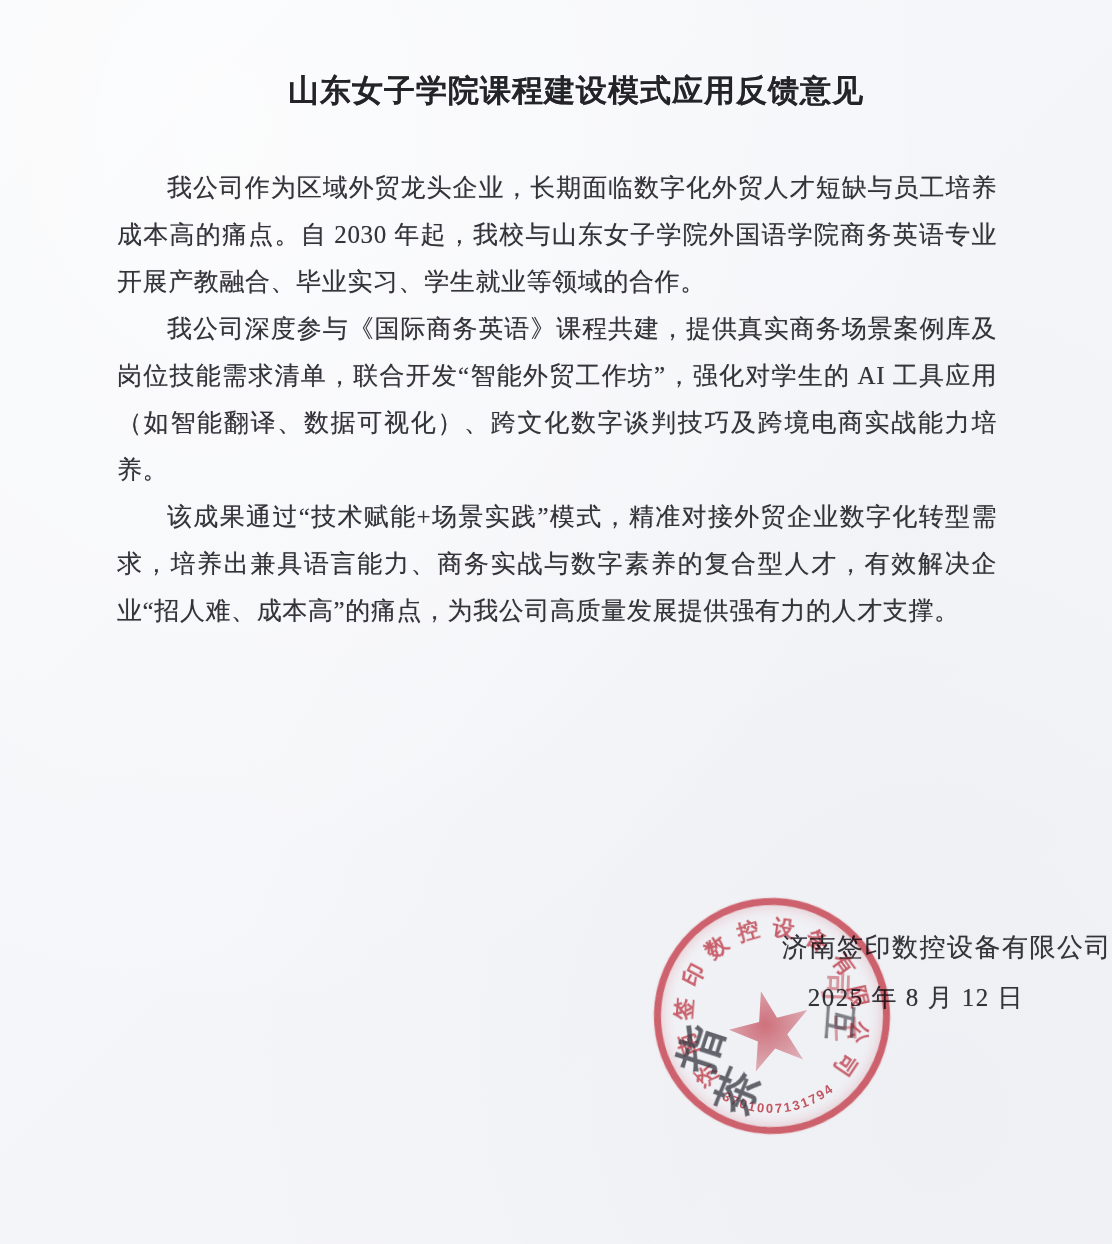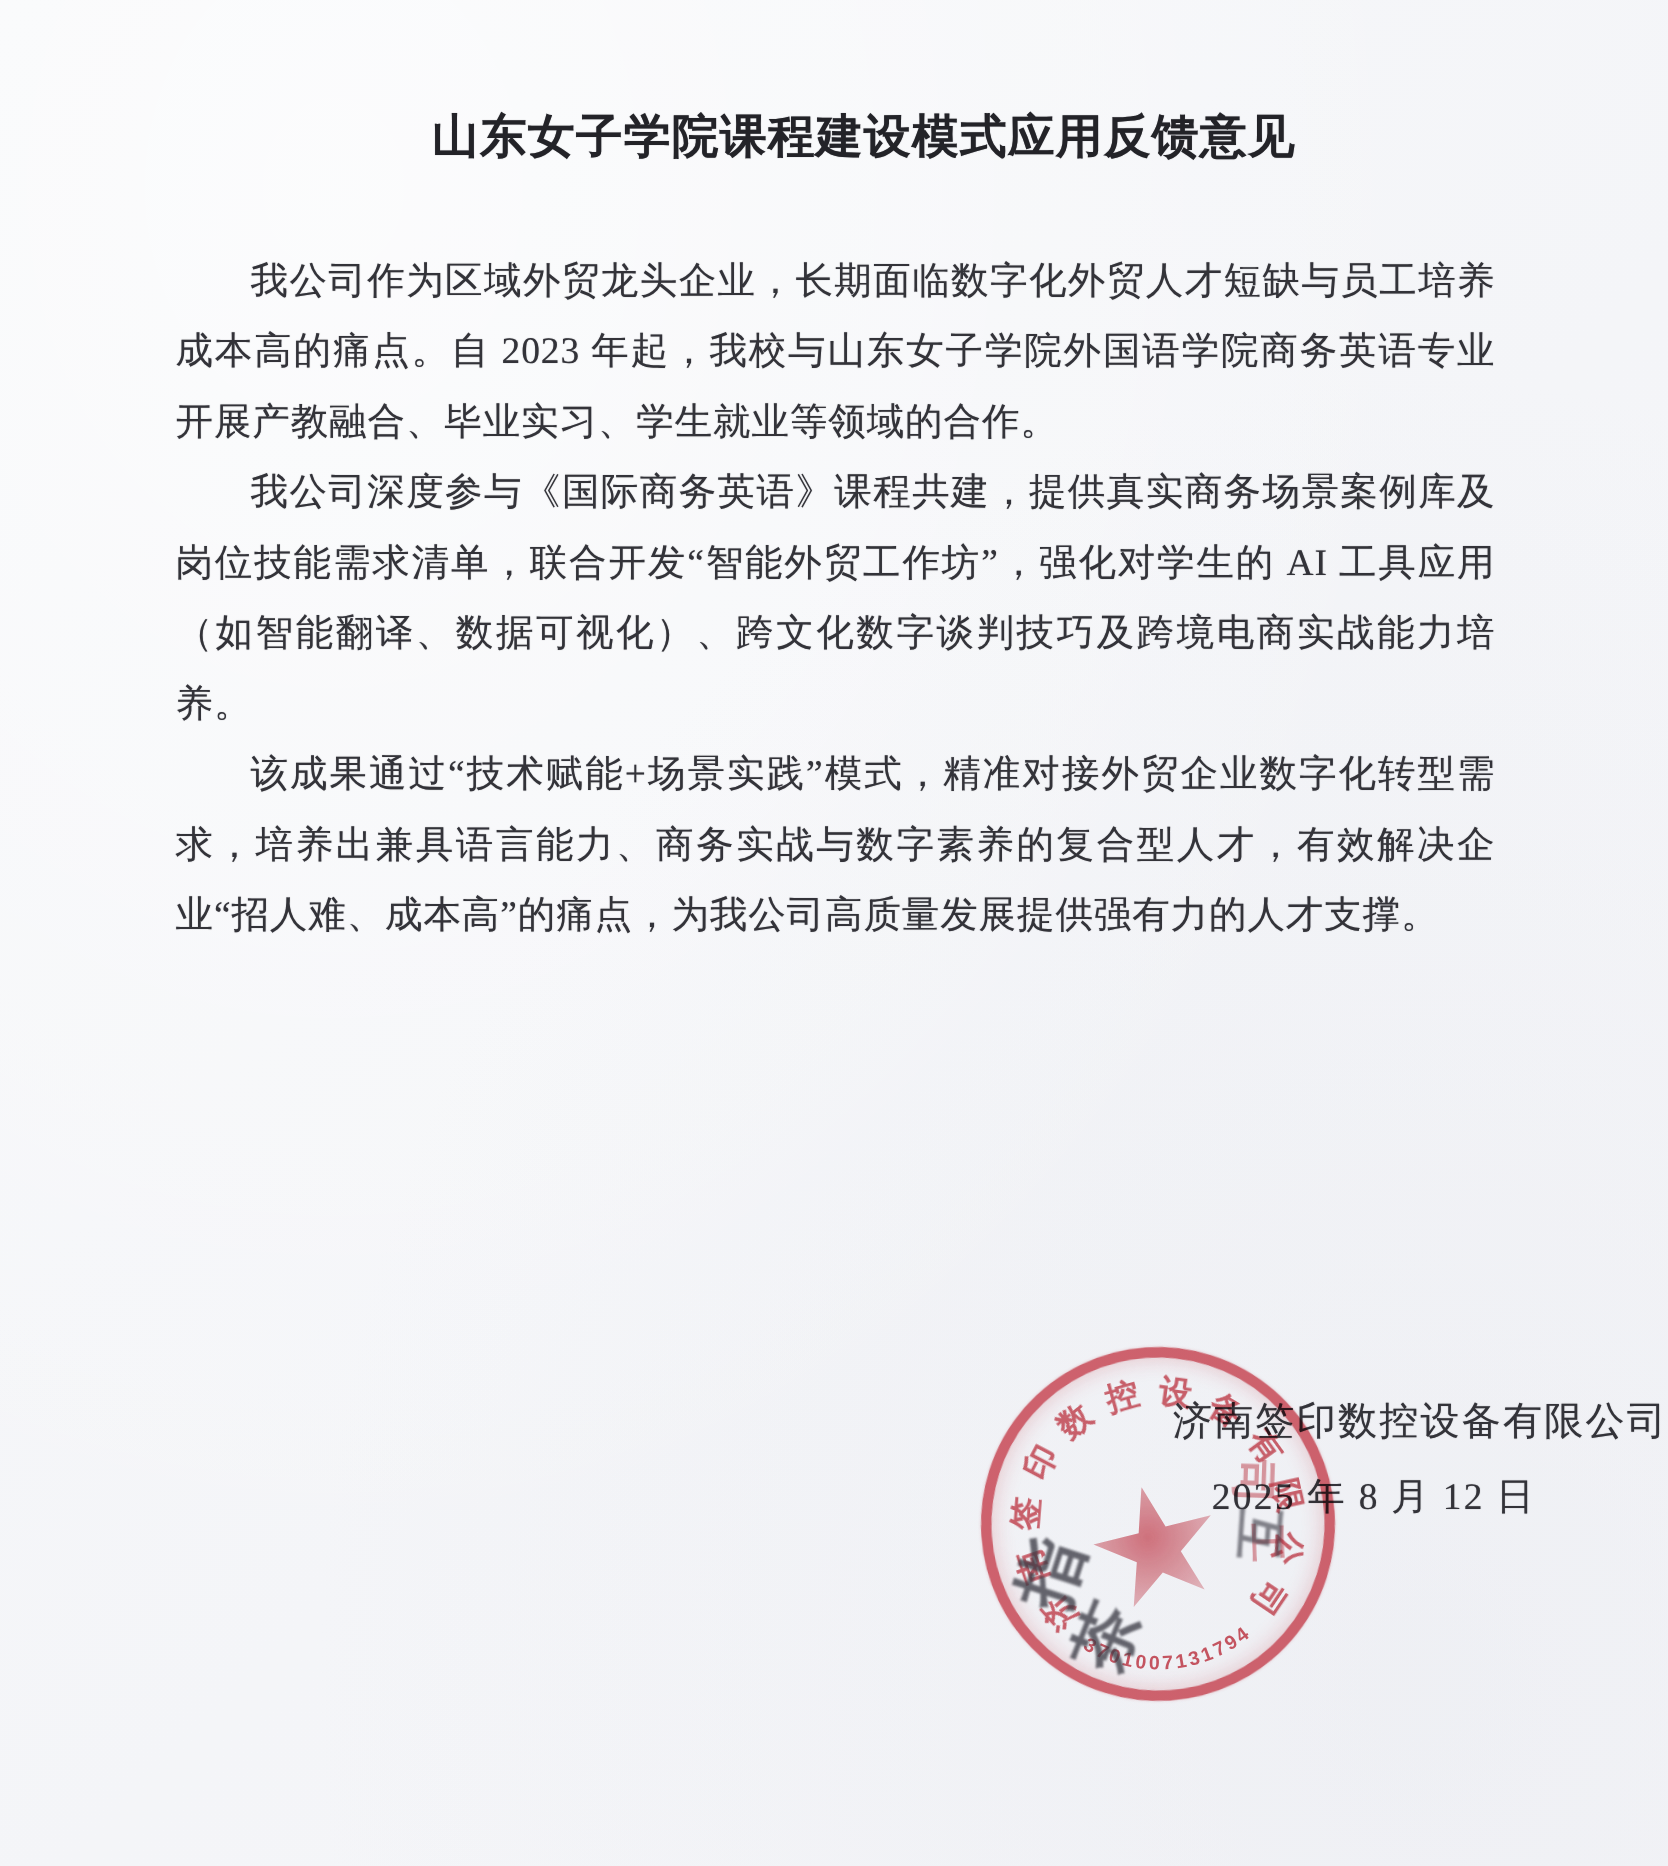--- a/index.html
+++ b/index.html
@@ -123,21 +123,21 @@
   .bleed-3{left:822px;top:1000px;font-size:34px;transform:rotate(94deg);opacity:.62;}
 </style>
 </head>
 <body>
 
 <div class="paper"></div>
 
 <div class="doc-title">山东女子学院课程建设模式应用反馈意见</div>
 
 <div class="doc-body">
-  <p>我公司作为区域外贸龙头企业，长期面临数字化外贸人才短缺与员工培养成本高的痛点。自 2023 年起，我校与山东女子学院外国语学院商务英语专业开展产教融合、毕业实习、学生就业等领域的合作。</p>
+  <p>我公司作为区域外贸龙头企业，长期面临数字化外贸人才短缺与员工培养成本高的痛点。自 2030 年起，我校与山东女子学院外国语学院商务英语专业开展产教融合、毕业实习、学生就业等领域的合作。</p>
   <p>我公司深度参与《国际商务英语》课程共建，提供真实商务场景案例库及岗位技能需求清单，联合开发“智能外贸工作坊”，强化对学生的 AI 工具应用（如智能翻译、数据可视化）、跨文化数字谈判技巧及跨境电商实战能力培养。</p>
   <p>该成果通过“技术赋能+场景实践”模式，精准对接外贸企业数字化转型需求，培养出兼具语言能力、商务实战与数字素养的复合型人才，有效解决企业“招人难、成本高”的痛点，为我公司高质量发展提供强有力的人才支撑。</p>
 </div>
 
 <div class="signature">
   <div class="sig-company">济南签印数控设备有限公司</div>
   <div class="sig-date">2025 年 8 月 12 日</div>
 </div>
 
 <div class="stamp">

